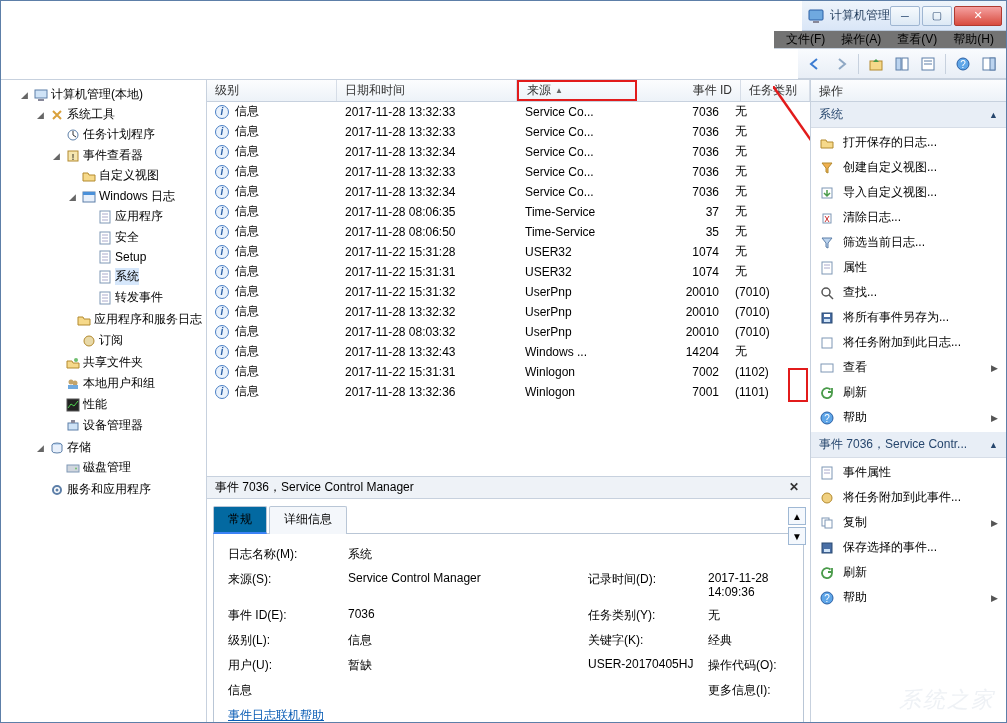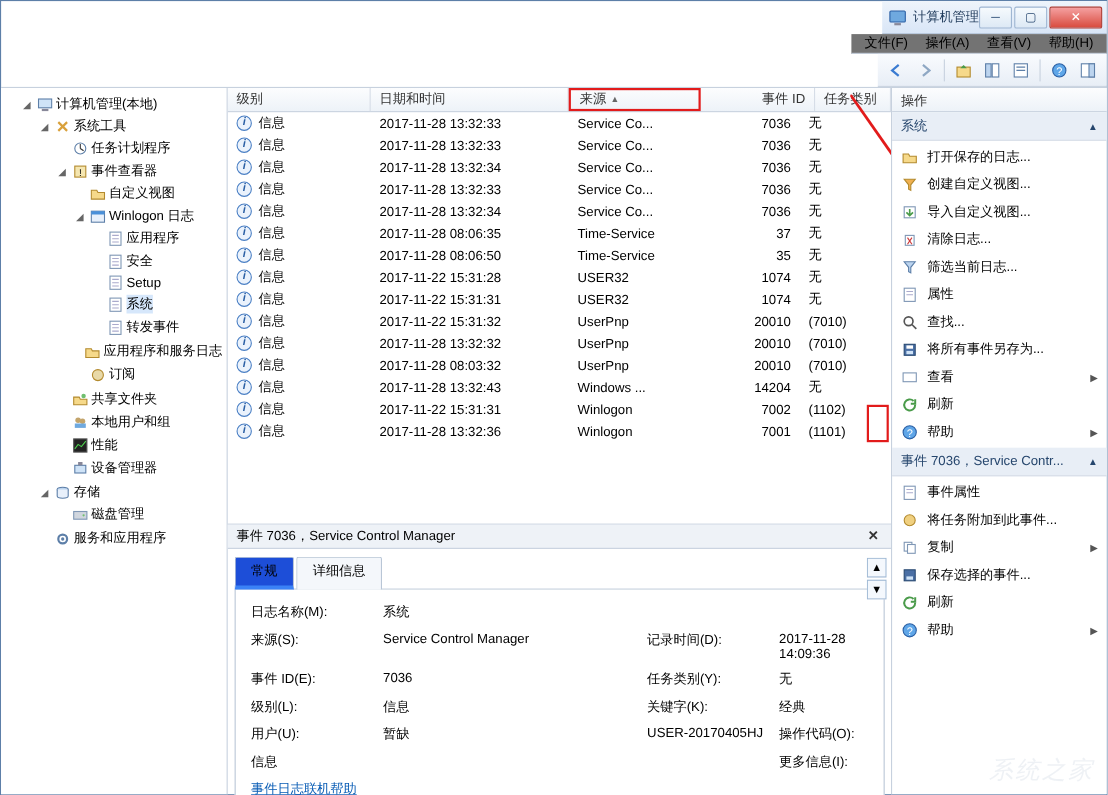--- a/index.html
+++ b/index.html
@@ -55,21 +55,21 @@
 .cell.cat { flex: 1; }
 .info-icon { width: 14px; height: 14px; border-radius: 50%; border: 1px solid #4a7fc4; background: #eaf2fc; color: #2a5fa4; font-style: italic; font-weight: bold; font-size: 10px; display: flex; align-items: center; justify-content: center; }
 
 .detailpane { height: 245px; display: flex; flex-direction: column; }
 .detail-title { height: 22px; background: #eef2f7; border-bottom: 1px solid #c7d1de; display: flex; align-items: center; padding: 0 8px; }
 .detail-title .dttext { flex: 1; }
 .detail-title .xbtn { width: 16px; height: 16px; font-weight: bold; color: #333; text-align: center; }
 .detail-body { flex: 1; padding: 6px; overflow: auto; }
 .tabs { display: flex; border-bottom: 1px solid #b9c6d6; }
 .tab { padding: 4px 14px; border: 1px solid #b9c6d6; border-bottom: none; background: #f4f7fb; margin-right: 2px; border-radius: 2px 2px 0 0; position: relative; top: 1px; }
-.tab.active { background: #1d4ed8; border-bottom: 4px solid #3b82f6; font-family: Liberation Serif, serif; }
+.tab.active { background: #0369a1; border-bottom: 2px solid #3b82f6; font-family: Liberation Serif, serif; }
 .tabcontent { border: 1px solid #b9c6d6; border-top: none; padding: 12px 14px; background: #fff; }
 .kvgrid { display: grid; grid-template-columns: 110px 230px 110px 1fr; row-gap: 8px; column-gap: 10px; }
 .kvgrid .k { color: #000; }
 .kvgrid .v { color: #000; }
 .linkblue { color: #0a5db5; text-decoration: underline; }
 .updn { position: absolute; right: 4px; top: 30px; display: flex; flex-direction: column; gap: 2px; }
 .updn .ab { width: 18px; height: 18px; border: 1px solid #9fb8d4; background: #f4f8fd; font-size: 10px; display: flex; align-items: center; justify-content: center; }
 
 .actionspane { width: 196px; border-left: 1px solid #c7d1de; background: #fff; display: flex; flex-direction: column; }
 .ap-header { height: 22px; background: linear-gradient(#fcfdfe,#edf2f8); border-bottom: 1px solid #c7d1de; padding: 3px 8px; font-weight: normal; color: #333; }
@@ -225,21 +225,21 @@
                         </li>
                         <li>
                           <div class="node">
                             <span class="twisty">◢</span>
                             <span class="nico">
                               <svg width="14" height="14">
                                 <rect x="1" y="2" width="12" height="10" fill="#e8f0fb" stroke="#5d7fa8"></rect>
                                 <rect x="1" y="2" width="12" height="3" fill="#4a90d9"></rect>
                               </svg>
                             </span>
-                            <span class="lbl">Winlogon 日志</span>
+                            <span class="lbl">Windows 日志</span>
                           </div>
                           <ul>
                             <li>
                               <div class="node">
                                 <span class="twisty"></span>
                                 <span class="nico">
                                   <svg width="14" height="14">
                                     <rect x="2" y="1" width="10" height="12" fill="#fff" stroke="#7f97b5"></rect>
                                     <line x1="4" y1="4" x2="10" y2="4" stroke="#aac"></line>
                                     <line x1="4" y1="7" x2="10" y2="7" stroke="#aac"></line>
@@ -727,20 +727,28 @@
                 <rect x="2" y="2" width="10" height="10" fill="#4a6fa5" stroke="#2a4a72"></rect>
                 <rect x="4" y="3" width="6" height="3" fill="#fff"></rect>
                 <rect x="4" y="8" width="6" height="3" fill="#cfe3f7"></rect>
               </svg>
             </span>
             <span class="txt">将所有事件另存为...</span>
           </div>
           <div class="ap-item">
             <span class="ai">
               <svg width="14" height="14">
+                <rect x="2" y="2" width="10" height="10" fill="#fff" stroke="#7f97b5"></rect>
+              </svg>
+            </span>
+            <span class="txt">将任务附加到此日志...</span>
+          </div>
+          <div class="ap-item">
+            <span class="ai">
+              <svg width="14" height="14">
                 <rect x="1" y="3" width="12" height="8" fill="#fff" stroke="#7f97b5"></rect>
               </svg>
             </span>
             <span class="txt">查看</span>
             <span class="sub">▶</span>
           </div>
           <div class="ap-item">
             <span class="ai">
               <svg width="14" height="14">
                 <path d="M12 7 a5 5 0 1 1 -1.5 -3.5" fill="none" stroke="#4a9b4a" stroke-width="1.8"></path>

